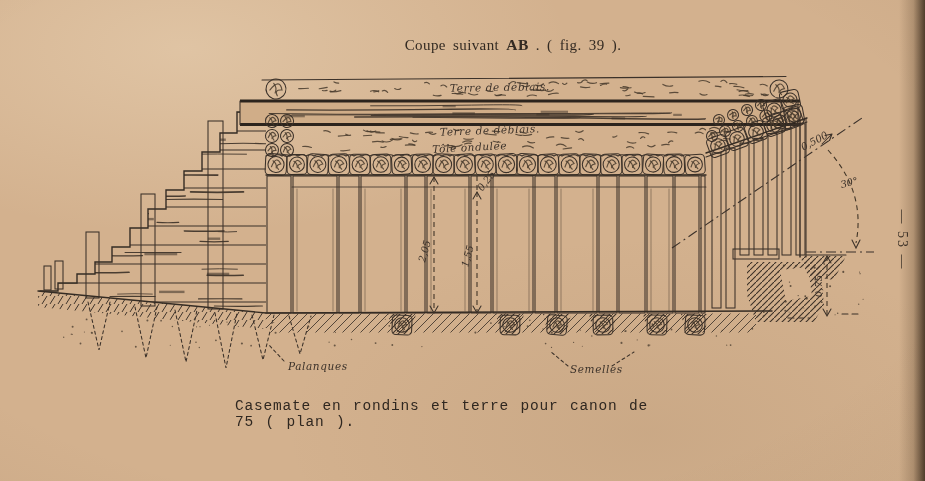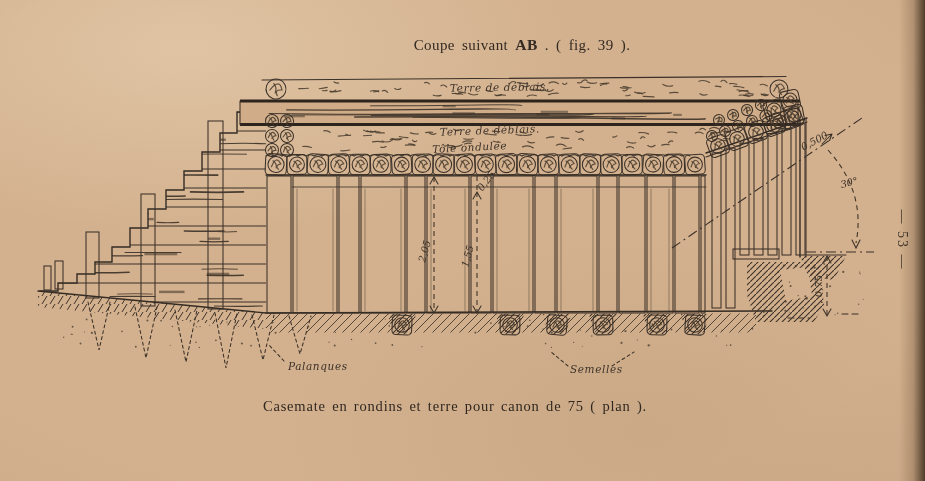--- a/index.html
+++ b/index.html
@@ -11,27 +11,27 @@
       radial-gradient(ellipse 520px 280px at 70% 90%, rgba(124,94,62,.10), rgba(124,94,62,0) 70%),
       radial-gradient(ellipse 900px 480px at 45% 45%, rgba(0,0,0,0) 60%, rgba(92,66,40,.10) 100%);
     font-family:"Liberation Serif", serif;
   }
   .page::after{ 
     content:"";position:absolute;top:0;right:0;width:26px;height:100%;
     background:linear-gradient(to right, rgba(74,55,36,0) 0%, rgba(90,67,44,.28) 55%, rgba(58,42,27,.85) 100%);
     pointer-events:none;
   }
   .title{
-    position:absolute;left:302px;top:36px;width:440px;text-align:center;
+    position:absolute;left:293px;top:36px;width:440px;text-align:center;
     font-size:15px;color:#332a22;word-spacing:3px;letter-spacing:.4px;
   }
   .title .em{font-weight:bold;font-size:15.5px;}
   .caption{
-    position:absolute;left:235px;top:398px;width:440px;text-align:center;
-    font-size:14.5px;color:#2f2720;letter-spacing:.8px;word-spacing:2px;
+    position:absolute;left:235px;top:398px;width:440px;
+    font-size:14.5px;color:#2f2720;letter-spacing:.8px;word-spacing:2px;font-family:Liberation Mono, monospace;
   }
   .pagenum{
     position:absolute;left:878px;top:202px;width:48px;height:76px;
     display:flex;align-items:center;justify-content:center;
     transform:rotate(90deg);font-size:14px;color:#3a3027;letter-spacing:2px;white-space:nowrap;
   }
   svg.drawing{position:absolute;left:0;top:0;}
   .ink{stroke:#352c24;fill:none;stroke-width:1.4;stroke-linecap:round;}
   .ink-thin{stroke:#3b3129;fill:none;stroke-width:1.05;stroke-linecap:round;}
   .ink-thick{stroke:#2c241d;fill:none;stroke-width:2.8;stroke-linecap:butt;}

